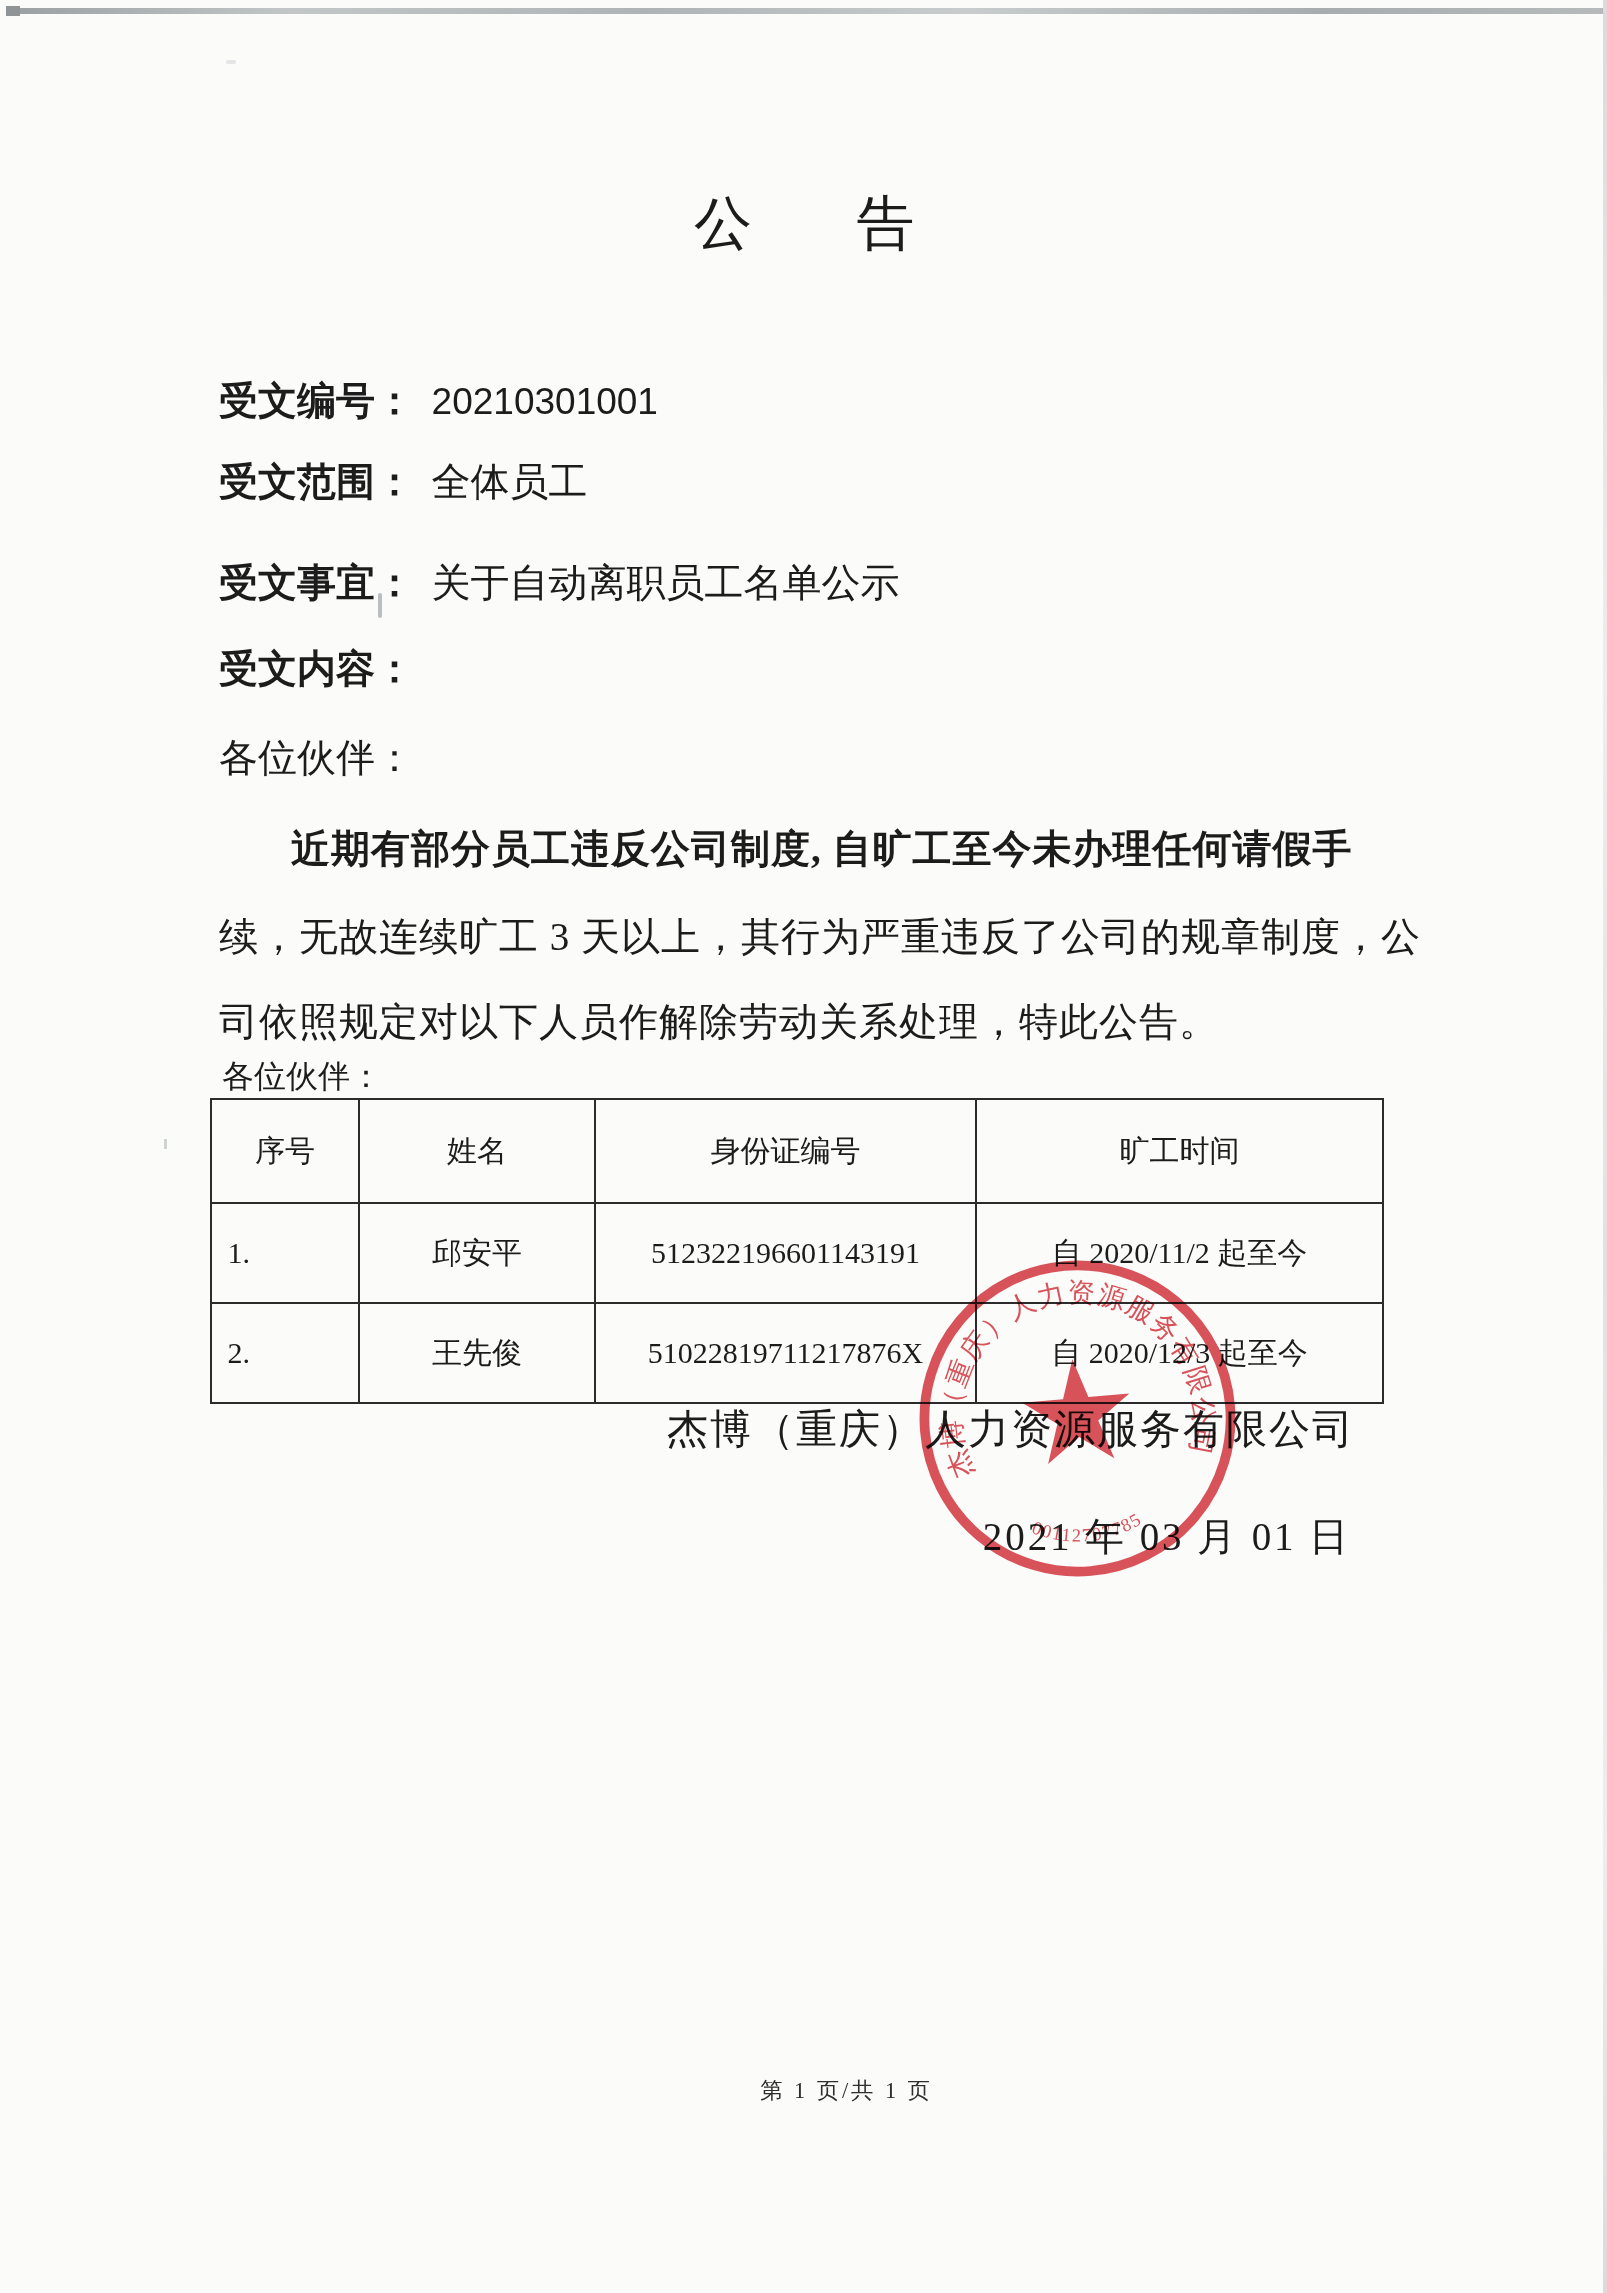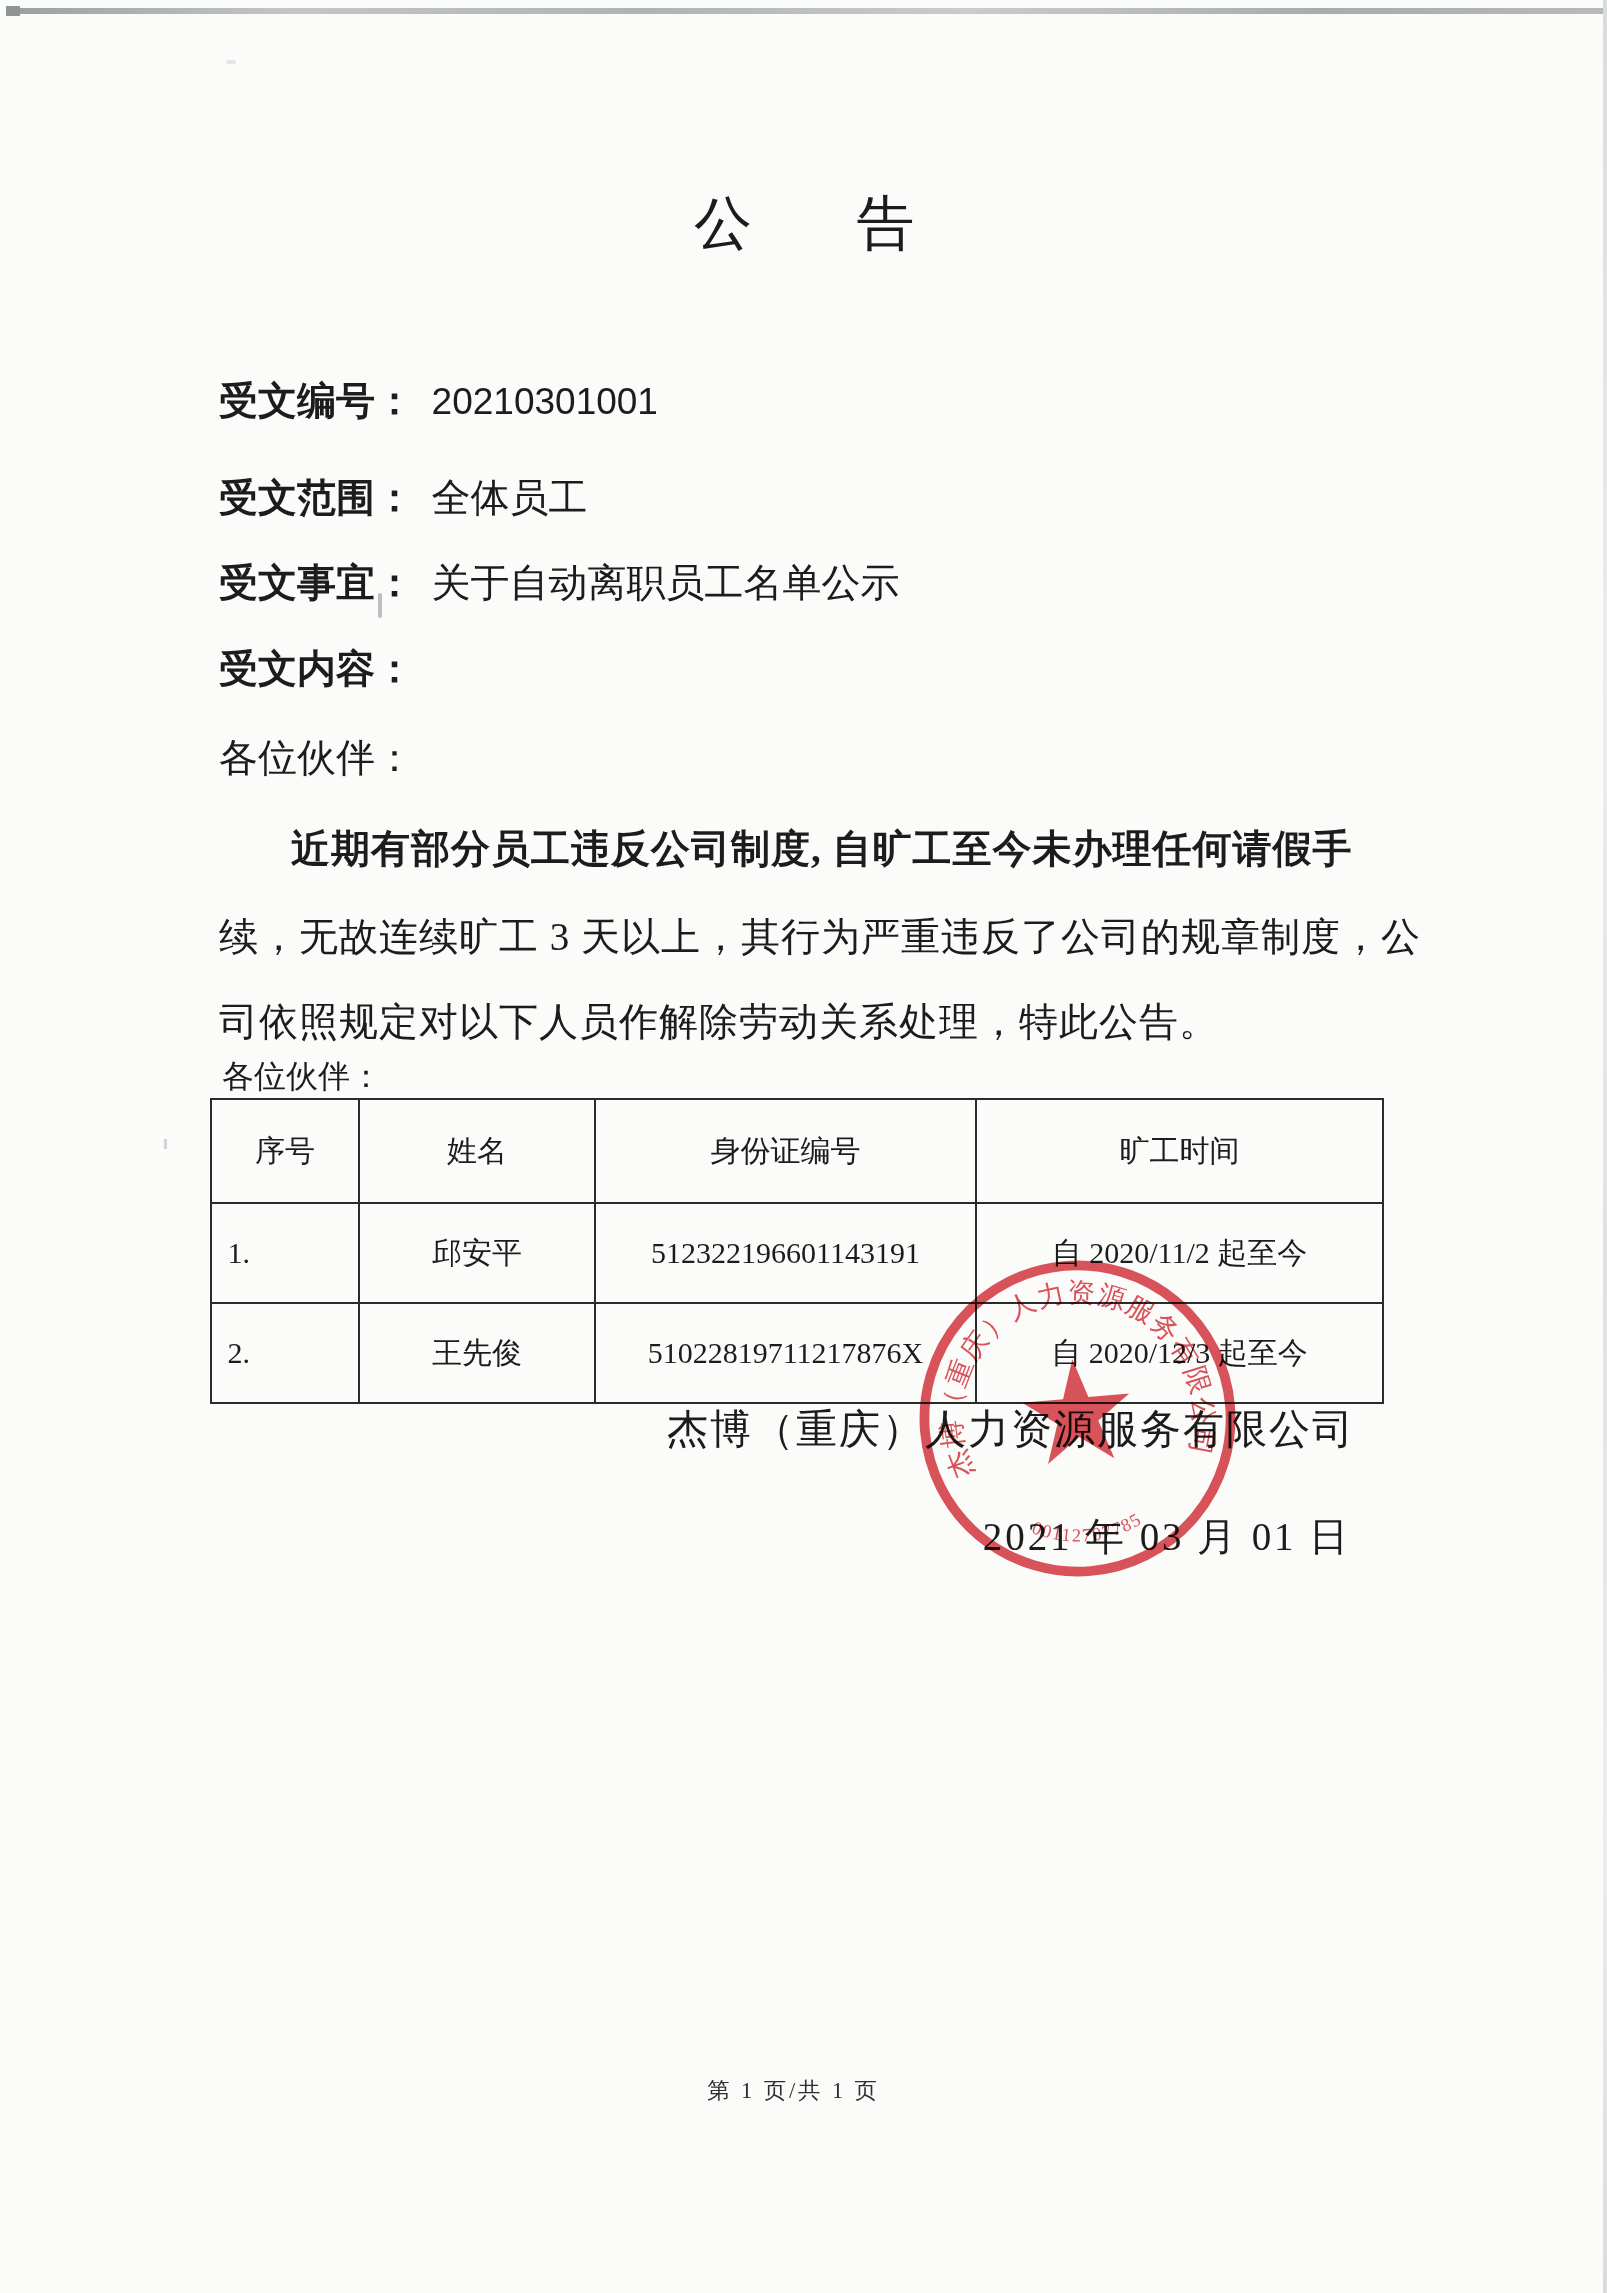--- a/index.html
+++ b/index.html
@@ -15,21 +15,21 @@
   .scan-right-strip{right:0;top:0;width:3.9px;height:2294px;background:linear-gradient(180deg,#d9dbdc,#eceeee 30%,#dfe1e2 55%,#eceeee 80%,#d9dbdc);}
   .speck1{left:378px;top:593px;width:3.9px;height:25px;background:#b9bec0;border-radius:2px;}
   .speck2{left:226px;top:60px;width:9.8px;height:3.9px;background:#e3e5e6;border-radius:2px;}
   .speck3{left:164px;top:1139px;width:2.9px;height:9.8px;background:#cfd3d4;}
 
   .doc-title{left:694px;top:185px;font-size:58px;letter-spacing:45px;white-space:nowrap;}
   .field-row{left:219px;white-space:nowrap;font-size:39px;}
   .field-label{font-weight:700;}
   .field-value{margin-left:17.6px;}
   .value-sans{font-family:"Liberation Sans","DejaVu Sans",sans-serif;font-size:37px;}
-  .f0{top:374px;} .f1{top:471px;} .f2{top:556px;} .f3{top:642px;}
+  .f0{top:374px;} .f1{top:455px;} .f2{top:556px;} .f3{top:642px;}
   .salutation{left:219px;top:731px;font-size:39px;}
   .body-line{left:219px;width:1161px;font-size:39px;letter-spacing:1px;white-space:nowrap;}
   .bl0{top:822px;text-indent:72px;font-weight:bold;} .bl1{top:910px;} .bl2{top:995px;}
   .list-intro{left:222px;top:1055px;font-size:32px;}
 
   table.roster{
     position:absolute;left:210px;top:1098px;width:1172px;
     border-collapse:collapse;table-layout:fixed;
     font-size:30px;
   }
@@ -40,21 +40,21 @@
   table.roster th{height:78px;}
   table.roster td{height:74px;}
   table.roster td.c0{text-align:left;padding-left:15.6px;}
 
   .sig-company{right:252px;top:1402px;font-size:41px;white-space:nowrap;letter-spacing:2px;}
   .sig-date{right:256px;top:1510px;font-size:39px;white-space:nowrap;letter-spacing:2.9px;}
 
   .stamp{left:902px;top:1243px;width:351px;height:351px;mix-blend-mode:multiply;opacity:.92;transform:rotate(-5deg);}
   .stamp text{font-family:"Liberation Serif","DejaVu Serif",serif;}
 
-  .page-footer{left:797px;top:2075px;transform:translateX(-52%);font-size:22.4px;letter-spacing:2.9px;color:#2e2e2e;white-space:nowrap;}
+  .page-footer{left:850px;top:2075px;transform:translateX(-52%);font-size:22.4px;letter-spacing:2.9px;color:#2e2e2e;white-space:nowrap;}
 </style>
 </head>
 <body>
 
 <div class="abs scan-top-line"></div>
 <div class="abs scan-top-nub"></div>
 <div class="abs scan-right-strip"></div>
 <div class="abs speck1"></div>
 <div class="abs speck2"></div>
 <div class="abs speck3"></div>

